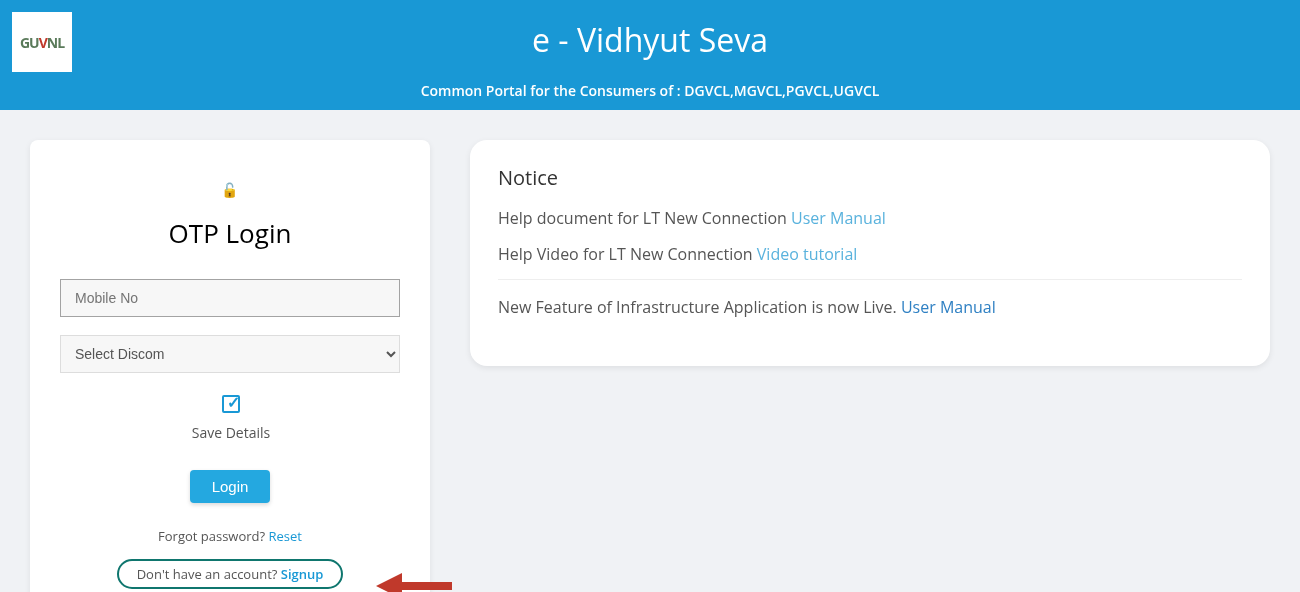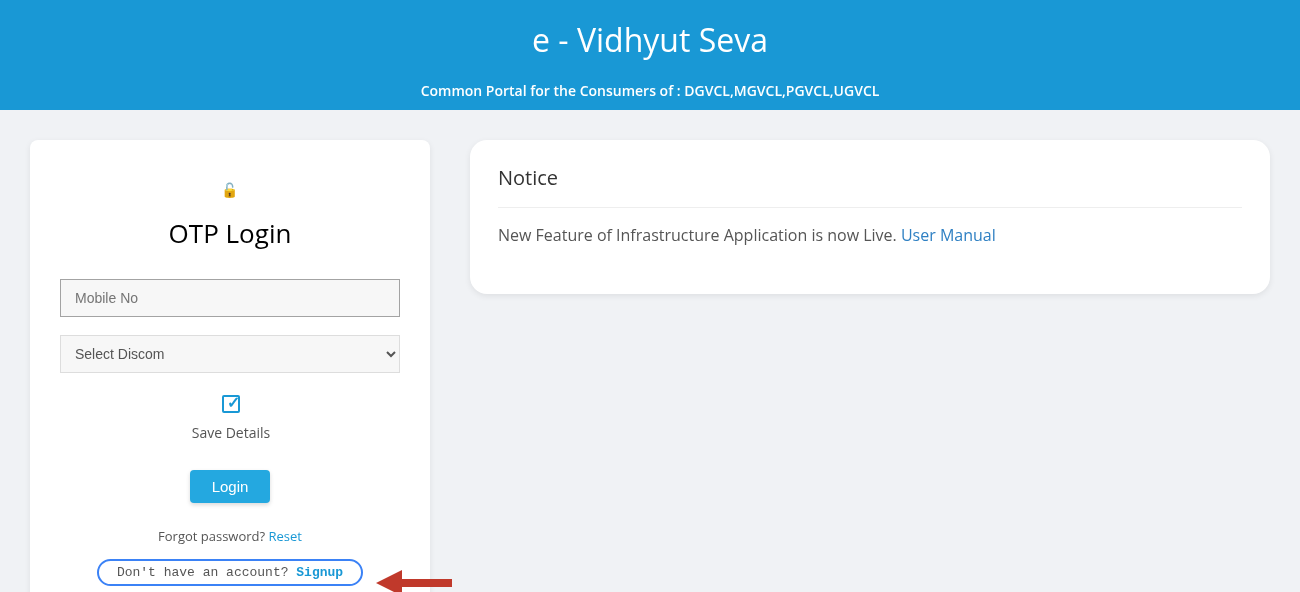--- a/index.html
+++ b/index.html
@@ -129,24 +129,23 @@
     margin-top: 24px;
     font-size: 13px;
     color: #555;
   }
   .forgot-row a { color: #1998d5; text-decoration: none; }
   .signup-row {
     margin-top: 14px;
     font-size: 13px;
     color: #555;
     display: inline-block;
-    border: 2px solid #3b82f6;
+    border: 2px solid #0f766e;
     border-radius: 18px;
     padding: 4px 18px;
-    font-family: Liberation Mono, monospace;
   }
   .signup-row a { color: #1998d5; text-decoration: none; font-weight: 600; }
   .arrow {
     position: absolute;
     right: -26px;
     bottom: 44px;
     width: 80px;
     height: 18px;
   }
   .arrow-shaft {
@@ -189,20 +188,25 @@
   hr.notice-hr {
     border: none;
     border-top: 1px solid #eee;
     margin: 6px 0 16px 0;
   }
 </style>
 </head>
 <body>
 
 <div class="header">
+  <div class="logo-box">
+    <span>GU</span>
+      <span class="red">V</span>
+      <span>NL</span>
+  </div>
   <div class="header-title">e - Vidhyut Seva</div>
   <div class="header-sub">Common Portal for the Consumers of : DGVCL,MGVCL,PGVCL,UGVCL</div>
 </div>
 
 <div class="content">
 
   <div class="login-card">
     <div class="lock-icon">🔓</div>
     <div class="login-title">OTP Login</div>
     <input type="text" placeholder="Mobile No" style="">
@@ -223,19 +227,25 @@
       </div>
     </div>
     <div class="arrow">
       <div class="arrow-head"></div>
       <div class="arrow-shaft"></div>
     </div>
   </div>
 
   <div class="notice-card">
     <div class="notice-title">Notice</div>
+    <div class="notice-line">
+      <span>Help document for LT New Connection </span><a href="#">User Manual</a>
+    </div>
+    <div class="notice-line">
+      <span>Help Video for LT New Connection </span><a href="#">Video tutorial</a>
+    </div>
     <hr class="notice-hr">
     <div class="notice-line">
       <span>New Feature of Infrastructure Application is now Live. </span><a href="#" class="blue">User Manual</a>
     </div>
   </div>
 
 </div>
 
 </body></html>

